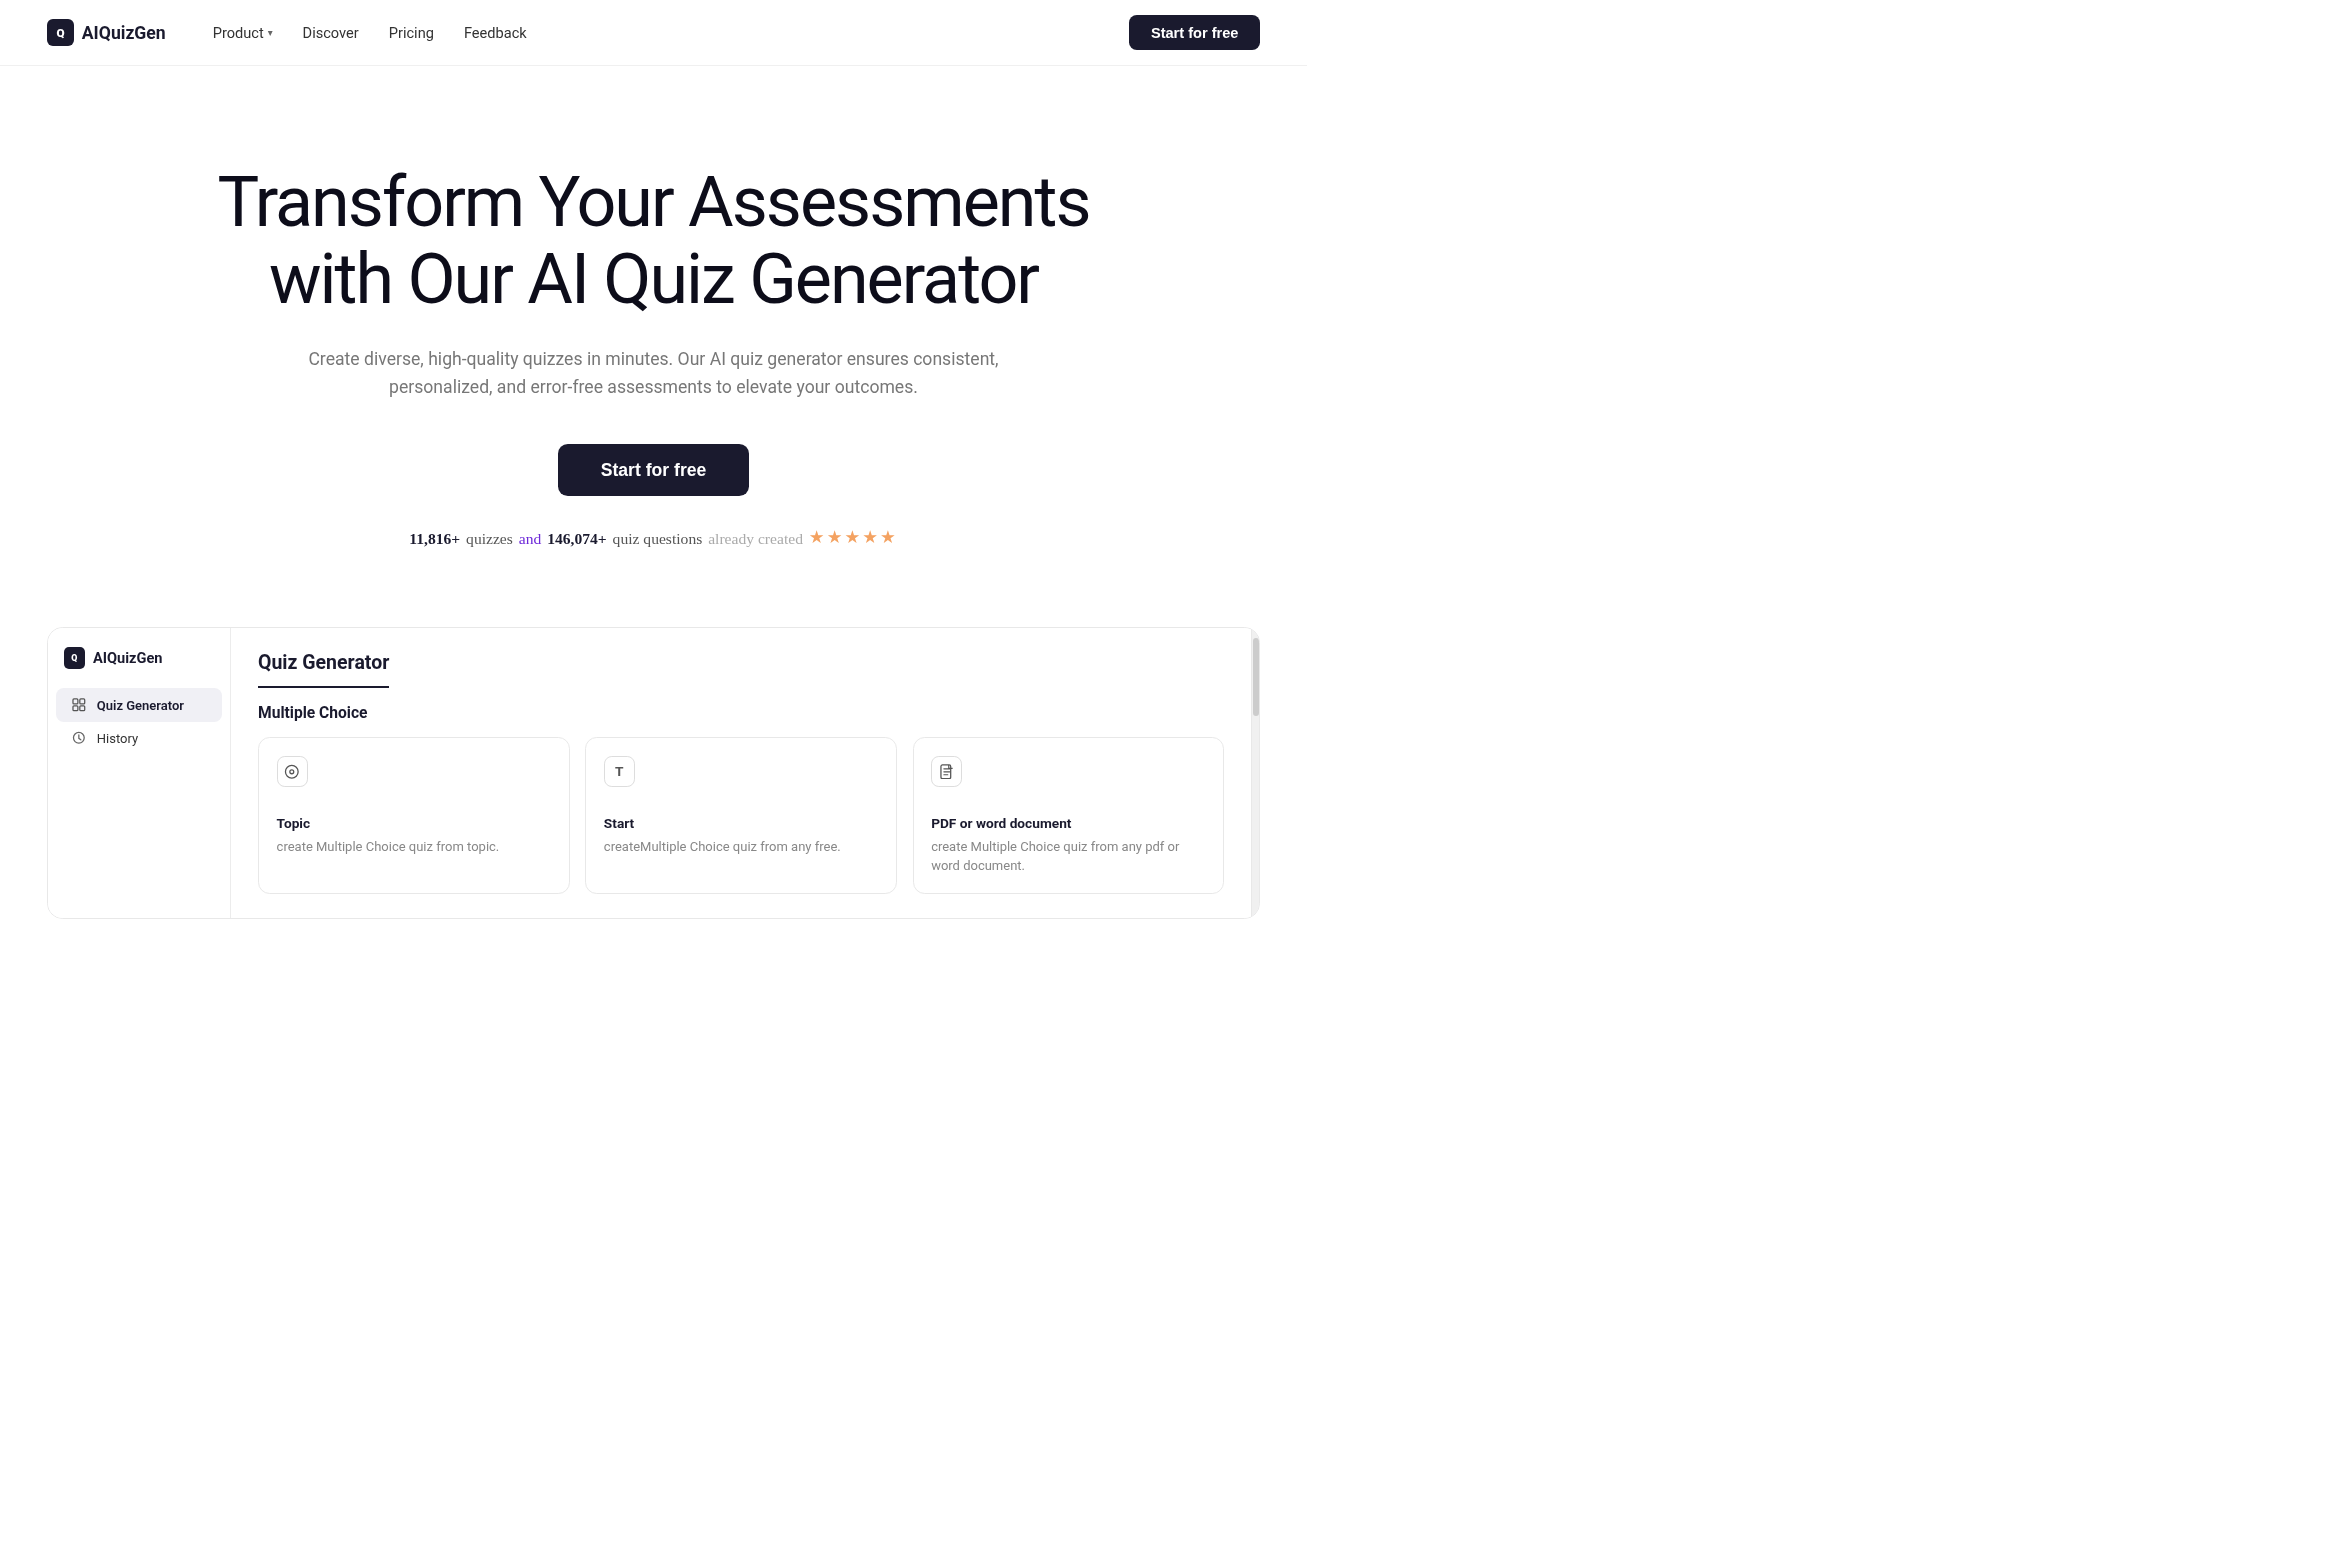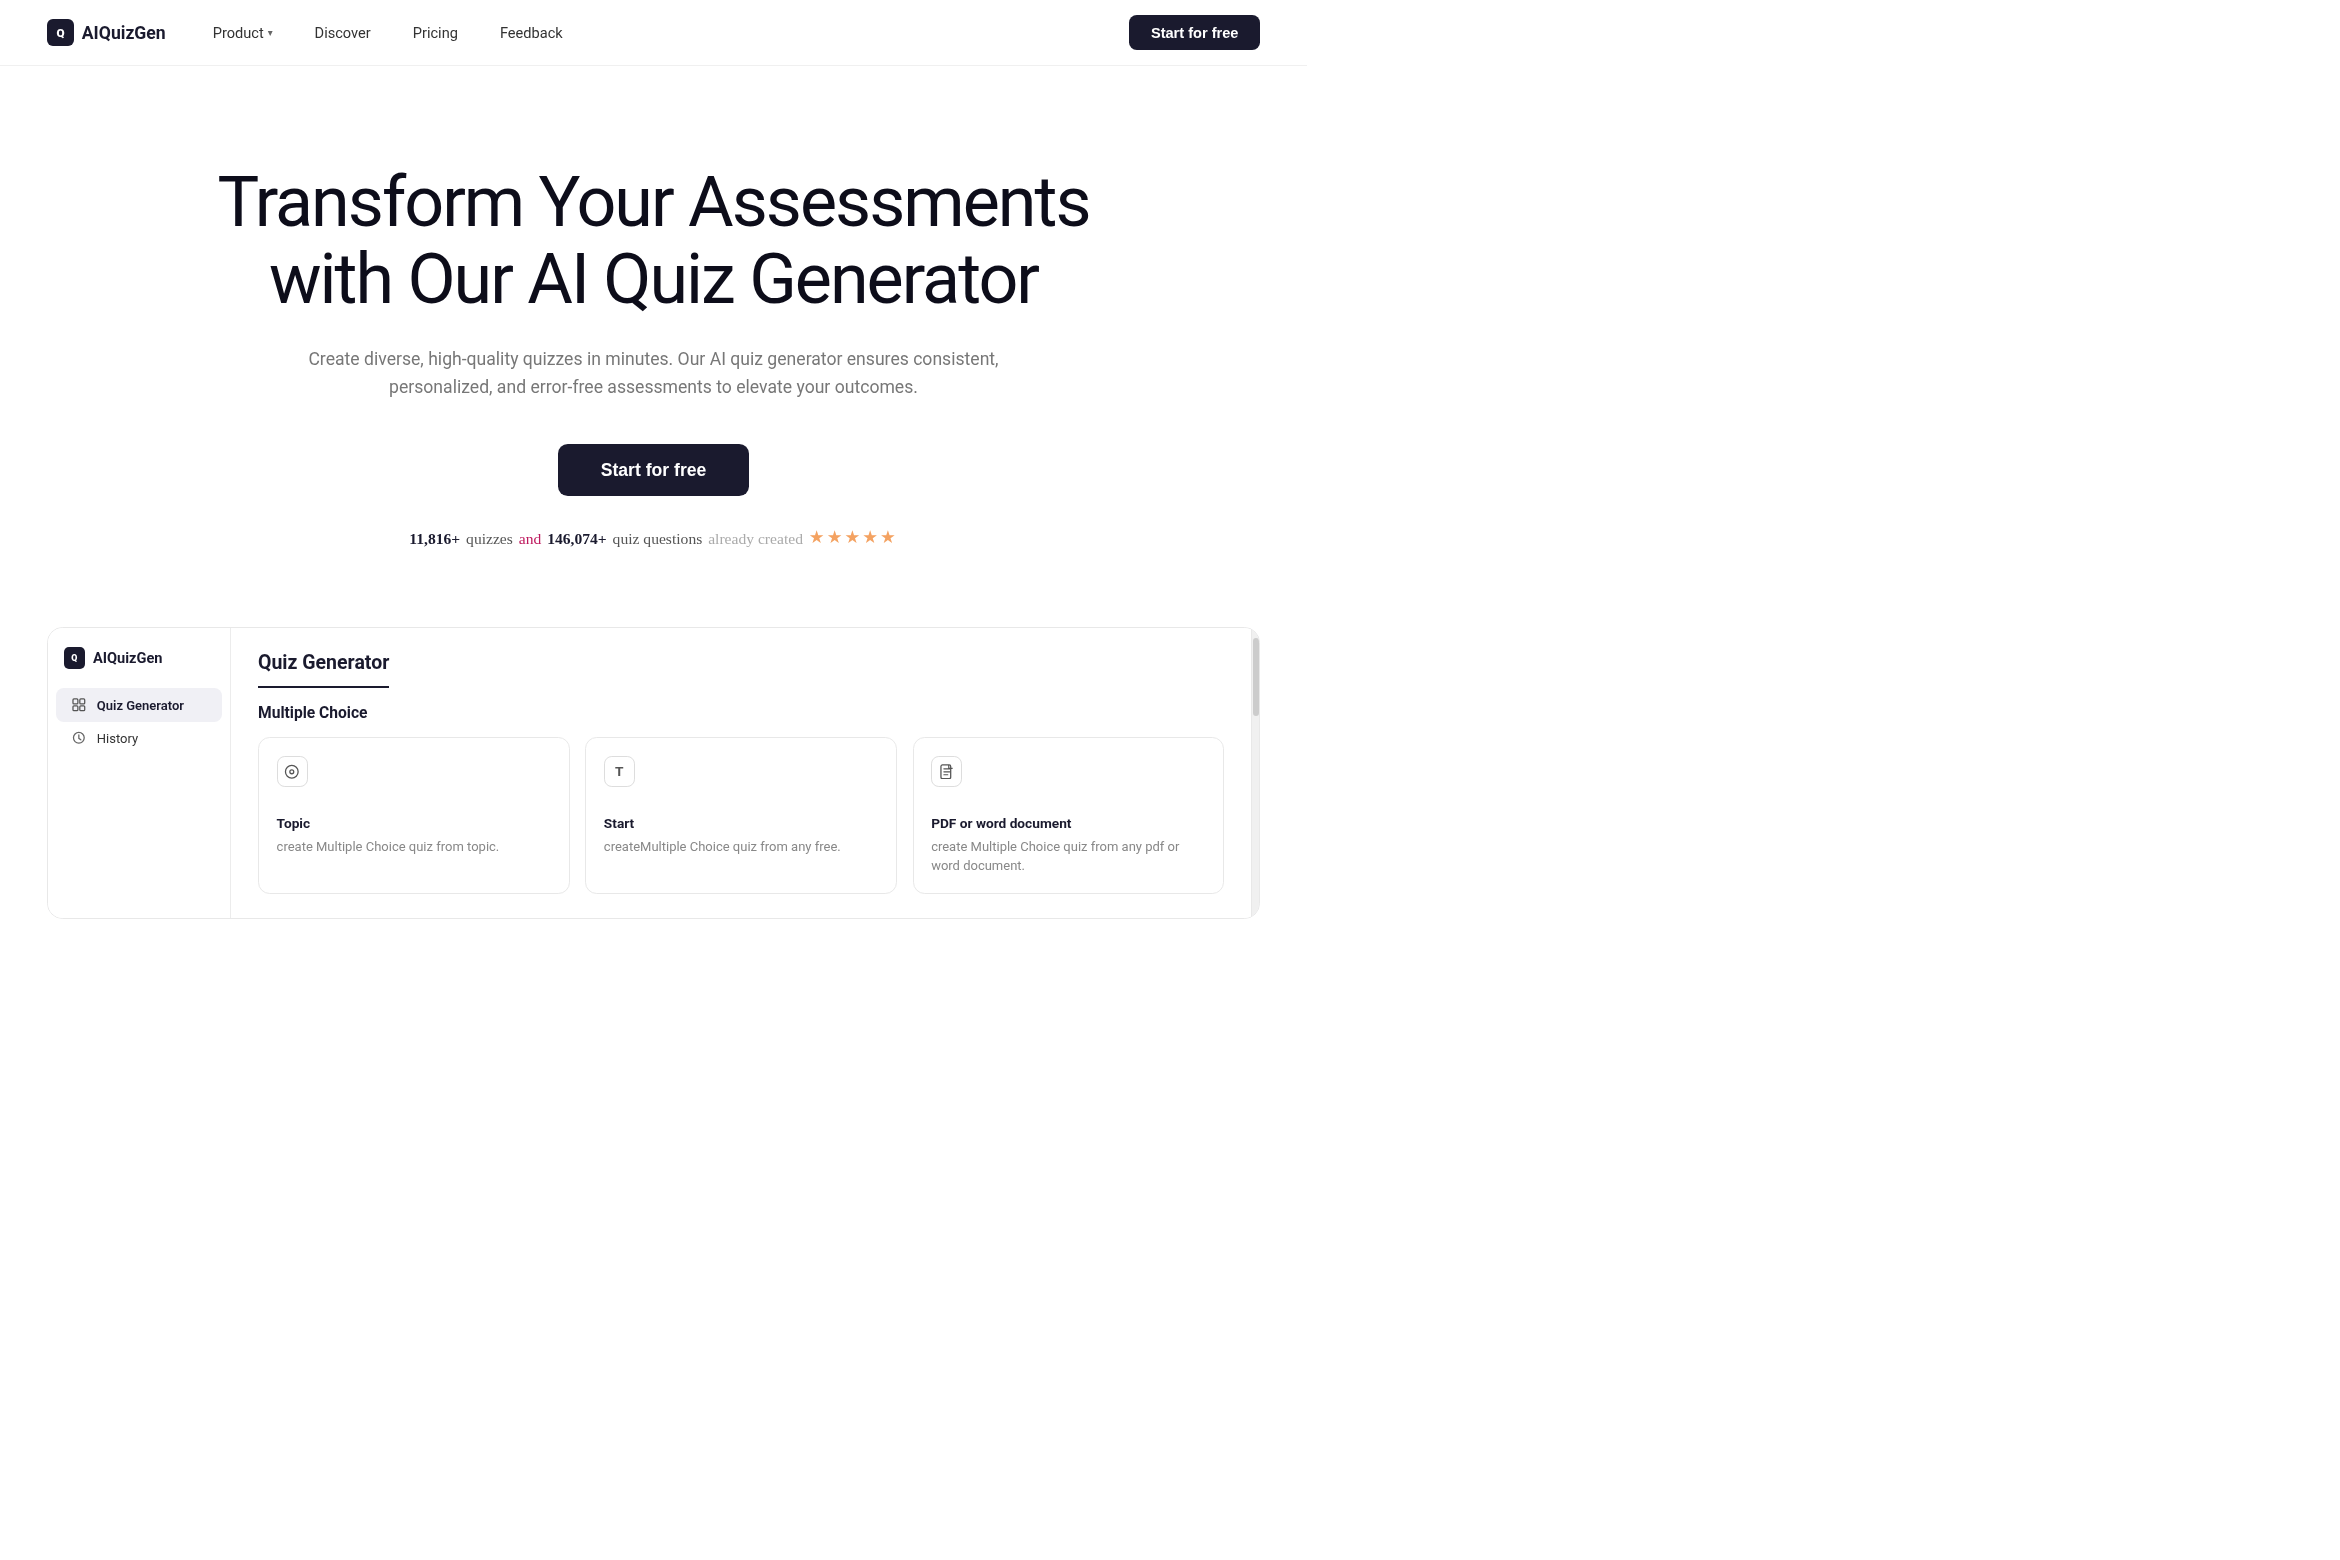--- a/index.html
+++ b/index.html
@@ -41,21 +41,21 @@
       display: flex;
       align-items: center;
       justify-content: center;
       color: white;
       font-size: 11.7px;
       font-weight: 900;
     }
     .nav-links {
       display: flex;
       align-items: center;
-      gap: 42px;
+      gap: 30px;
       flex: 1;
     }
     .nav-link {
       font-size: 14.6px;
       color: #333;
       text-decoration: none;
       cursor: pointer;
       display: flex;
       align-items: center;
       gap: 3.9px;
@@ -112,21 +112,21 @@
       font-size: 15.6px;
       color: #555;
       display: flex;
       align-items: flex-end;
       justify-content: center;
       gap: 5.9px;
       flex-wrap: wrap;
       font-family: Liberation Serif, serif;
     }
     .hero-stats .highlight { color: #1a1a2e; font-weight: 700; }
-    .hero-stats .and-text { color: #be185d; }
+    .hero-stats .and-text { color: #6d28d9; }
     .hero-stats .already { color: #aaa; }
     .stars { color: #f4a261; font-size: 17.6px; letter-spacing: 2px; }
 
     
     .app-preview {
       margin: 19.5px 47px 0;
       border-radius: 15.6px;
       border: 1px solid #e8e8e8;
       overflow: hidden;
       background: #f9f9fb;

